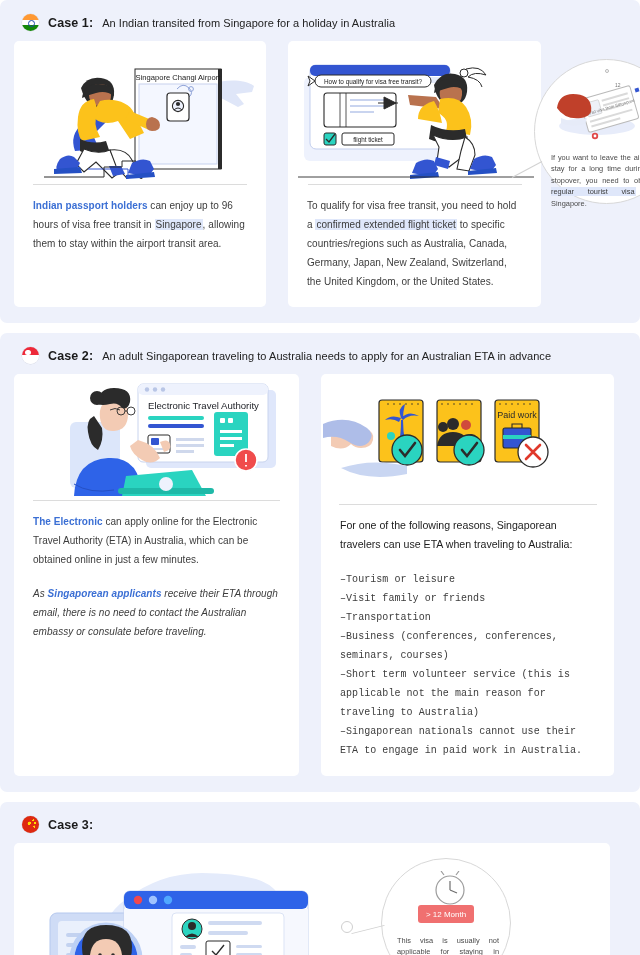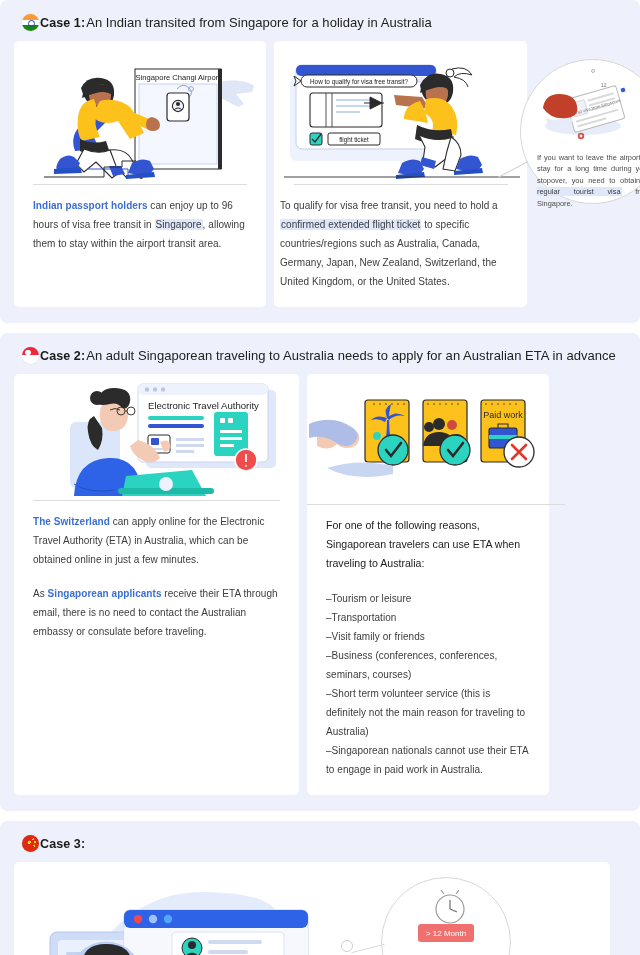--- a/index.html
+++ b/index.html
@@ -14,21 +14,21 @@
     background: #eef1fb;
     border-radius: 7px;
     margin: 0 0 10px 0;
     padding: 12px 14px 16px 14px;
   }
   .section:last-child { margin-bottom: 0; }
 
   .case-head {
     display: flex;
     align-items: center;
-    gap: 1px;
+    gap: 9px;
     padding: 2px 0 10px 8px;
   }
   .flag {
     width: 17px; height: 17px;
     border-radius: 50%;
     flex: 0 0 auto;
     position: relative;
     overflow: hidden;
     box-shadow: 0 0 0 0.5px rgba(0,0,0,.10);
   }
@@ -54,42 +54,42 @@
                 radial-gradient(circle at 66% 26%, #ffde00 0 1px, transparent 1.1px),
                 radial-gradient(circle at 76% 42%, #ffde00 0 1px, transparent 1.1px),
                 radial-gradient(circle at 72% 62%, #ffde00 0 1px, transparent 1.1px),
                 #de2910;
   }
   .case-label {
     font-size: 12.5px; font-weight: bold; color: #1a1a1a;
     letter-spacing: .1px; white-space: nowrap;
   }
   .case-title {
-    font-size: 13px; color: #222; letter-spacing: .05px; text-align: right;
-  }
-
-  .cards { display: flex; gap: 8px; align-items: stretch; }
+    font-size: 11px; color: #222; letter-spacing: .05px;
+  }
+
+  .cards { display: flex; gap: 22px; align-items: stretch; }
   .card {
     background: #ffffff;
     border-radius: 5px;
     position: relative;
     overflow: visible;
   }
 
   .art { position: relative; }
   .divider { height: 1px; background: #dcdcdc; margin: 0 auto; }
   .body-text {
     font-size: 10px; line-height: 19px; color: #3c3c3c;
     letter-spacing: .05px;
   }
-  .body-text p + p { margin-top: 15px; }
+  .body-text p + p { margin-top: 15px; font-style: italic; }
   .hl-blue { color: #3b6fd4; font-weight: bold; }
   .hl-plain-chip { color: #3c3c3c; background: #dfe7fa; padding: 0 1px; }
   .strong-head { font-weight: normal; color: #1c1c1c; font-size: 10.6px; line-height: 19px;}
-  .list-line { display: block; }
+  .list-line { display: block; font-family: Liberation Mono, monospace; }
 
   
   .mag {
     position: absolute;
     border-radius: 50%;
     background: #ffffff;
     border: 1px solid #d8d8d8;
   }
   .mag-stick { position: absolute; background: #d2d2d2; height: 1px; }
   .mag-ring { position: absolute; border: 1px solid #cfcfcf; border-radius: 50%; }
@@ -188,21 +188,21 @@
           <path d="M177 86 q10 6 10 18 l-6 16 -12 -2 4 -18z" fill="#fff" stroke="#2b2b2b" stroke-width="1.1"></path>
           <path d="M148 106 l14 4 -2 8 -14 -4z" fill="#3355d1"></path>
           <path d="M128 112 q10 -6 18 -2 l4 8 -6 8 -20 -4z" fill="#3355d1"></path>
           <path d="M122 124 l28 -3 1 5 -29 2z" fill="#2550c4"></path>
           <path d="M186 108 q10 -6 18 -2 l4 8 -6 8 -20 -4z" fill="#3355d1"></path>
           <path d="M180 120 l28 -3 1 5 -29 2z" fill="#2550c4"></path>
           <path d="M10 126 h236" fill="none" stroke="#2b2b2b" stroke-width=".9"></path>
         </svg>
       </div>
       <div class="divider" style="width:214px; margin-top:5px;"></div>
-      <div class="body-text" style="padding:11px 19px 16px 6px;">
+      <div class="body-text" style="padding:11px 19px 16px 19px;">
         <p>
           <span>To qualify for visa free transit, you need to hold a </span><span class="hl-plain-chip">confirmed extended flight ticket</span><span> to specific countries/regions such as Australia, Canada, Germany, Japan, New Zealand, Switzerland, the United Kingdom, or the United States.</span>
         </p>
       </div>
 
       <div class="mag" style="width:145px;height:145px;left:246px;top:18px;">
         <div style="position:absolute;left:50%;top:9px;transform:translateX(-50%);width:4px;height:4px;border:1px solid #b9b9b9;border-radius:50%;"></div>
         <svg width="145" height="74" style="position:absolute;left:0;top:14px;">
           <ellipse cx="62" cy="52" rx="38" ry="9" fill="#e7ecfa"></ellipse>
           <g transform="rotate(-16 74 34)">
@@ -281,29 +281,29 @@
           <path d="M146 62 q8 -4 10 2 q2 6 -6 8" fill="#f3cbb4"></path>
           <path d="M112 96 l66 -6 14 26 -84 0z" fill="#2ad4c0"></path>
           <rect x="104" y="108" width="96" height="6" rx="3" fill="#1fb9a8"></rect>
           <circle cx="152" cy="104" r="7" fill="#eef2fd"></circle>
           <path d="M60 104 q16 10 40 6" fill="none" stroke="#2550c4" stroke-width="1"></path>
         </svg>
       </div>
       <div class="divider" style="width:247px; margin-top:4px;"></div>
       <div class="body-text" style="padding:11px 19px 22px 19px;">
         <p>
-          <span class="hl-blue">The Switzerland</span><span> can apply online for the Electronic Travel Authority (ETA) in Australia, which can be obtained online in just a few minutes.</span>
+          <span class="hl-blue">The Electronic</span><span> can apply online for the Electronic Travel Authority (ETA) in Australia, which can be obtained online in just a few minutes.</span>
         </p>
         <p>
           <span>As </span><span class="hl-blue">Singaporean applicants</span><span> receive their ETA through email, there is no need to contact the Australian embassy or consulate before traveling.</span>
         </p>
       </div>
     </div>
 
-    <div class="card" style="width:242px; padding:10px 0 0 0;">
+    <div class="card" style="width:293px; padding:10px 0 0 0;">
       <div class="art" style="height:116px;">
         <svg width="297" height="116" viewBox="0 0 297 116">
           <rect x="58" y="16" width="44" height="62" rx="3" fill="#fcc21b" stroke="#2b2b2b" stroke-width="1.2"></rect>
           <rect x="116" y="16" width="44" height="62" rx="3" fill="#fcc21b" stroke="#2b2b2b" stroke-width="1.2"></rect>
           <rect x="174" y="16" width="44" height="62" rx="3" fill="#fcc21b" stroke="#2b2b2b" stroke-width="1.2"></rect>
           <g stroke="#2b2b2b" stroke-width=".8">
             <path d="M62 20 h0 M66 20 h2 M72 20 h2 M78 20 h2 M84 20 h2 M90 20 h2 M96 20 h2"></path>
             <path d="M120 20 h2 M126 20 h2 M132 20 h2 M138 20 h2 M144 20 h2 M150 20 h2"></path>
             <path d="M178 20 h2 M184 20 h2 M190 20 h2 M196 20 h2 M202 20 h2 M208 20 h2"></path>
           </g>
@@ -327,24 +327,24 @@
           <path d="M10 52 q14 -14 34 -8 q10 4 8 12 q-2 8 -12 8 q-6 0 -10 -4 q-8 8 -20 2z" fill="#f3cbb4"></path>
           <path d="M2 40 q24 -10 44 4 q8 6 2 14 q-8 8 -20 0 q-12 -8 -26 -4z" fill="#aebde8"></path>
           <path d="M20 84 q30 -10 66 -2 l0 8 q-40 8 -66 -6z" fill="#c9d6f2"></path>
         </svg>
       </div>
       <div class="divider" style="width:258px; margin-top:4px;"></div>
       <div style="padding:11px 19px 16px 19px;">
         <div class="strong-head">For one of the following reasons, Singaporean travelers can use ETA when traveling to Australia:</div>
         <div class="body-text" style="margin-top:16px;">
           <span class="list-line">–Tourism or leisure</span>
+          <span class="list-line">–Visit family or friends</span>
           <span class="list-line">–Transportation</span>
-          <span class="list-line">–Visit family or friends</span>
           <span class="list-line">–Business (conferences, conferences, seminars, courses)</span>
-          <span class="list-line">–Short term volunteer service (this is definitely not the main reason for traveling to Australia)</span>
+          <span class="list-line">–Short term volunteer service (this is applicable not the main reason for traveling to Australia)</span>
           <span class="list-line">–Singaporean nationals cannot use their ETA to engage in paid work in Australia.</span>
         </div>
       </div>
     </div>
   </div>
 </div>
 
 <div class="section">
   <div class="case-head">
     <span class="flag flag-cn"></span>

